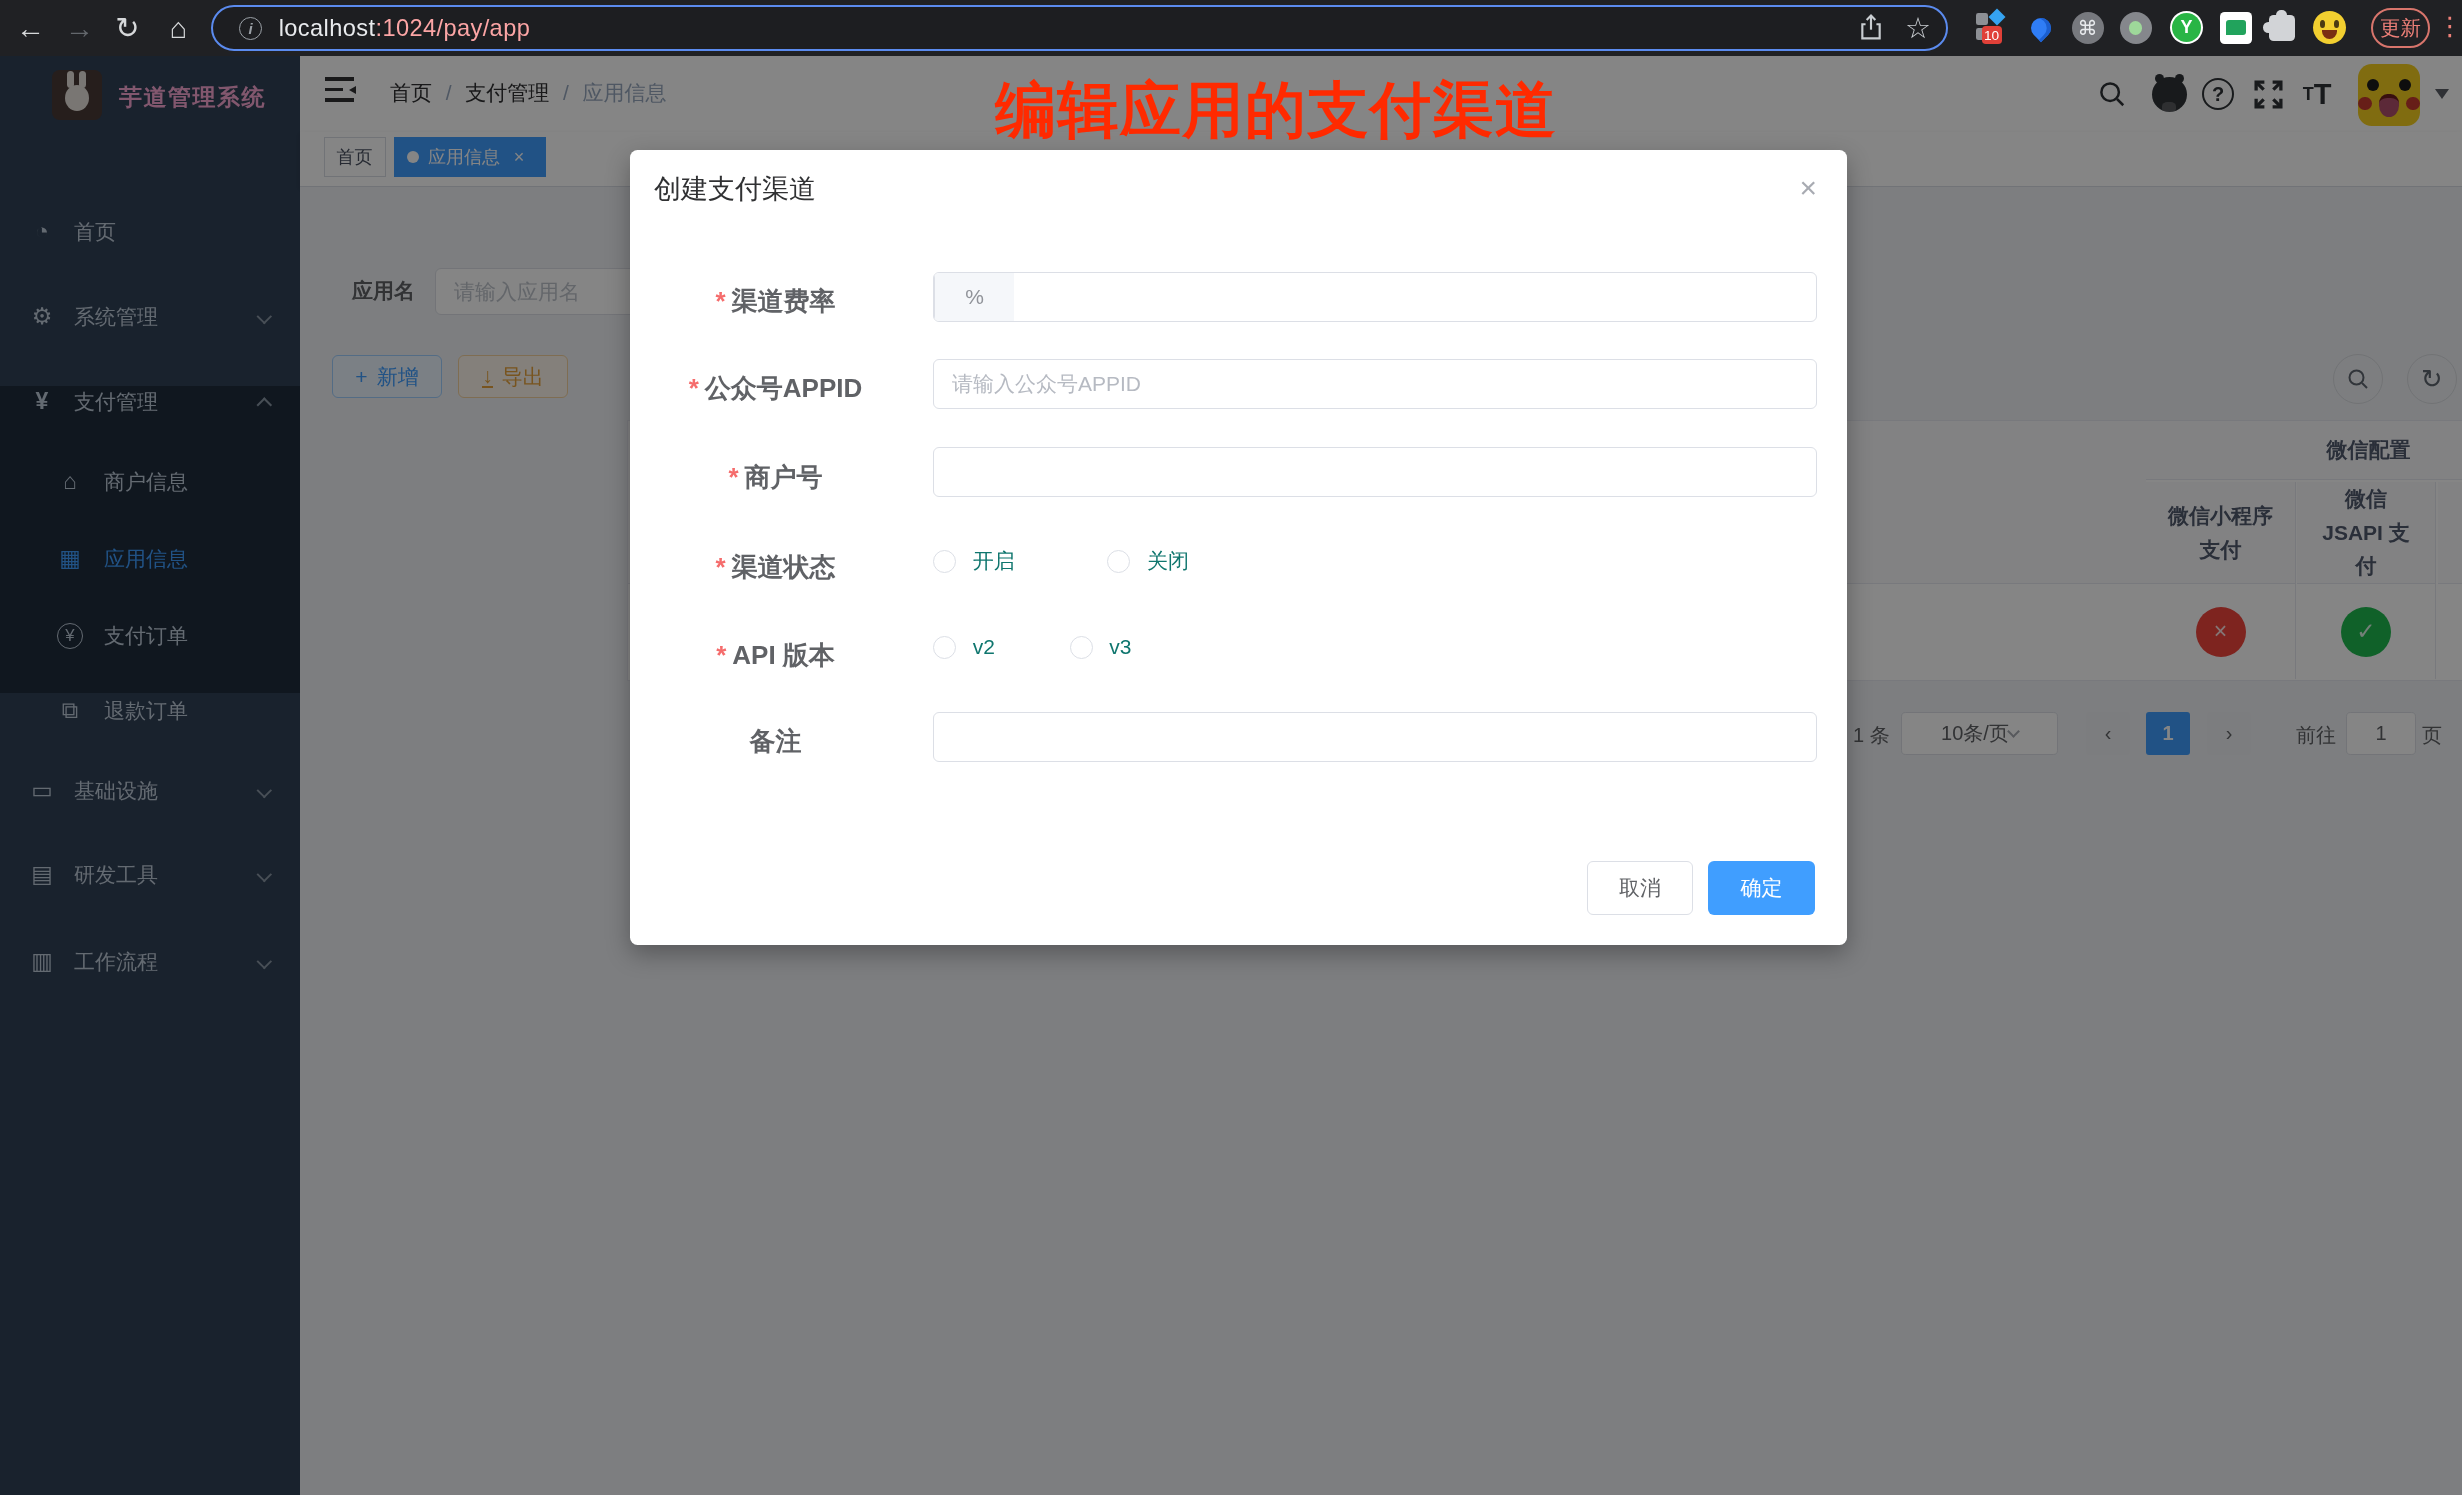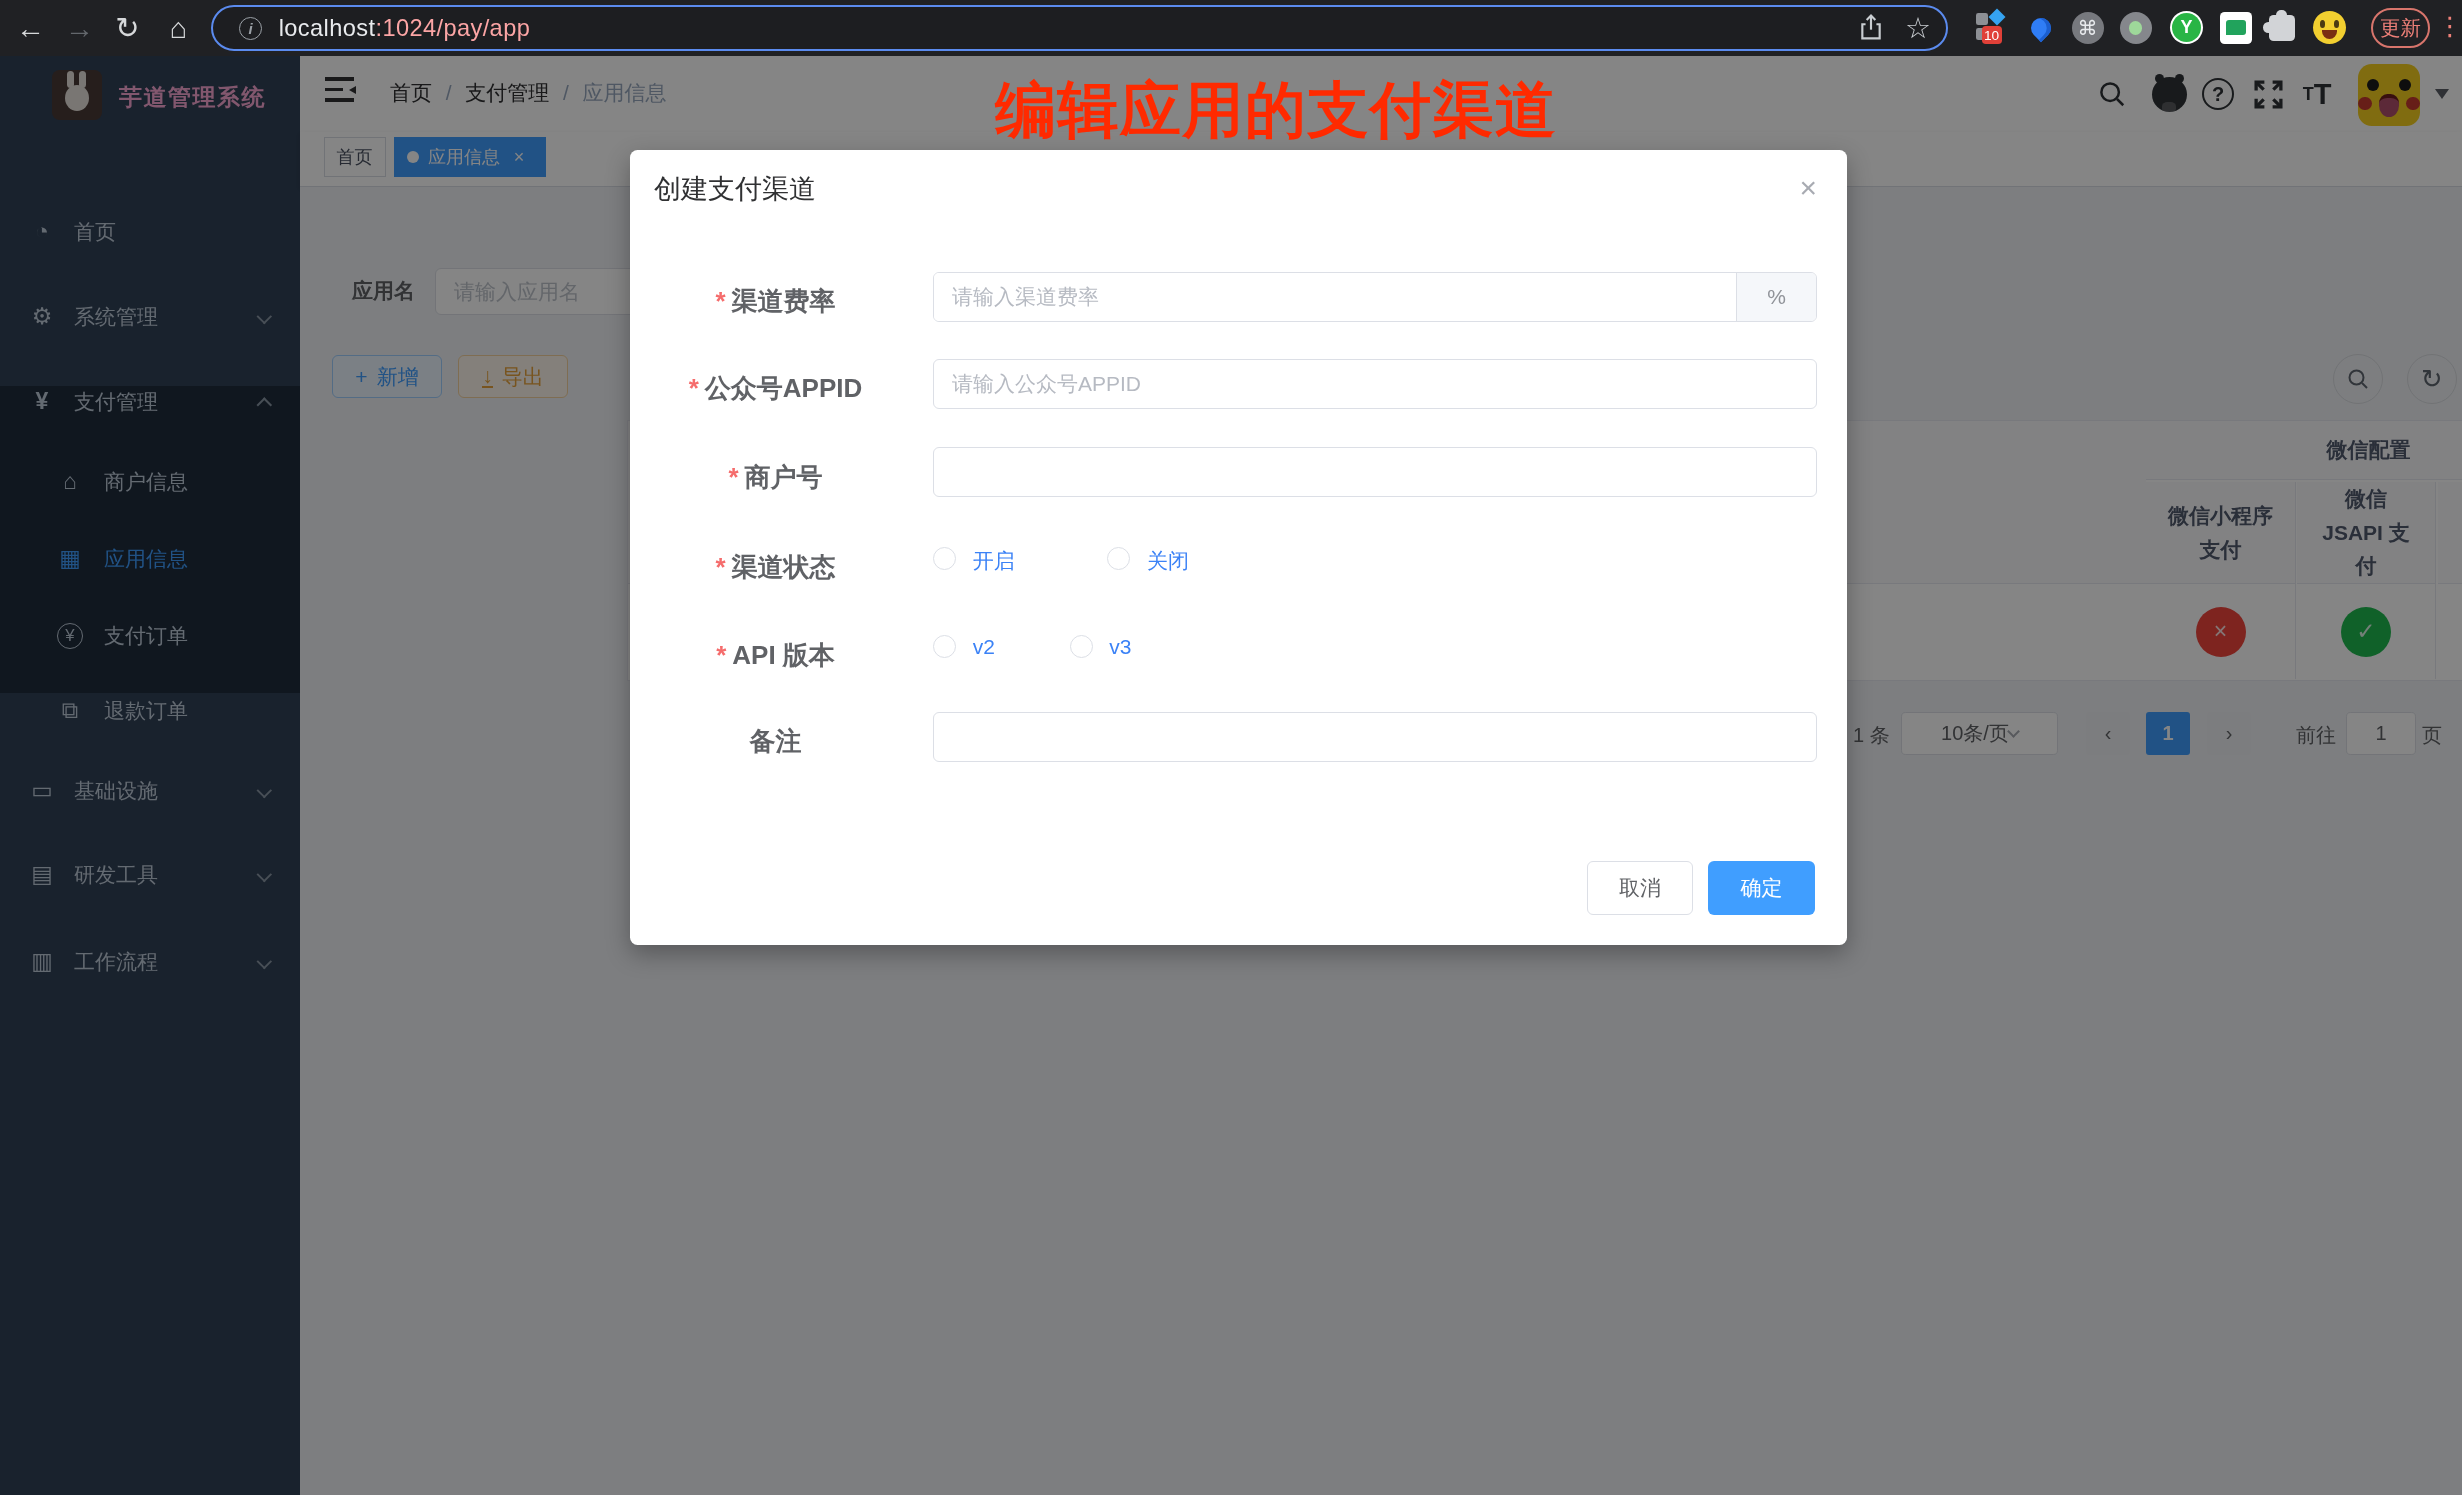--- a/index.html
+++ b/index.html
@@ -87,21 +87,21 @@
   .m-close{position:absolute;right:30px;top:23px;font-size:30px;color:#a8abb2;line-height:1;}
   .m-label{position:absolute;width:291px;text-align:center;font-size:26px;color:#606266;font-weight:bold;}
   .m-label .req{color:#f56c6c;margin-right:6px;}
   .m-input{position:absolute;left:303px;width:884px;height:50px;border:1.5px solid #dcdfe6;border-radius:6px;background:#fff;font-size:21px;color:#303133;padding:0 18px;outline:none;}
   .m-input::placeholder{color:#b6bac2;}
   .m-group{position:absolute;left:303px;width:884px;height:50px;border:1.5px solid #dcdfe6;border-radius:6px;background:#fff;display:flex;overflow:hidden;}
   .m-group input{flex:1;border:none;outline:none;font-size:21px;padding:0 18px;color:#303133;min-width:0;}
   .m-group input::placeholder{color:#b6bac2;}
   .m-append{width:80px;background:#f5f7fa;border-left:1.5px solid #dcdfe6;display:flex;align-items:center;justify-content:center;color:#909399;font-size:21px;}
   .radio{width:23px;height:23px;border:1.5px solid #dcdfe6;border-radius:50%;background:#fff;display:inline-block;}
-  .radio-row{position:absolute;display:flex;align-items:flex-start;font-size:21px;color:#3b82f6;}
+  .radio-row{position:absolute;display:flex;align-items:center;font-size:21px;color:#0f766e;}
   .m-btn{position:absolute;height:54px;border-radius:6px;font-size:21px;display:flex;align-items:center;justify-content:center;}
   .m-btn.cancel{width:106px;border:1.5px solid #dcdfe6;background:#fff;color:#606266;}
   .m-btn.ok{width:107px;background:#409eff;color:#fff;}
 
   svg{display:block;}
 </style>
 </head>
 <body>
 
 <div class="stage">
@@ -364,21 +364,20 @@
 
   <div class="overlay"></div>
   <div class="annotation">编辑应用的支付渠道</div>
 
   <div class="modal">
     <div class="m-title">创建支付渠道</div>
     <div class="m-close">×</div>
 
     <div class="m-label" style="top:134px;"><span class="req">*</span><span>渠道费率</span></div>
     <div class="m-group" style="top:122px;">
-      <input placeholder="请输入渠道费率" style="">
       <div class="m-append">%</div>
     </div>
 
     <div class="m-label" style="top:221px;"><span class="req">*</span><span>公众号APPID</span></div>
     <input class="m-input" style="top: 209px;" placeholder="请输入公众号APPID">
 
     <div class="m-label" style="top:310px;"><span class="req">*</span><span>商户号</span></div>
     <input class="m-input" style="top: 297px;">
 
     <div class="m-label" style="top:400px;"><span class="req">*</span><span>渠道状态</span></div>

